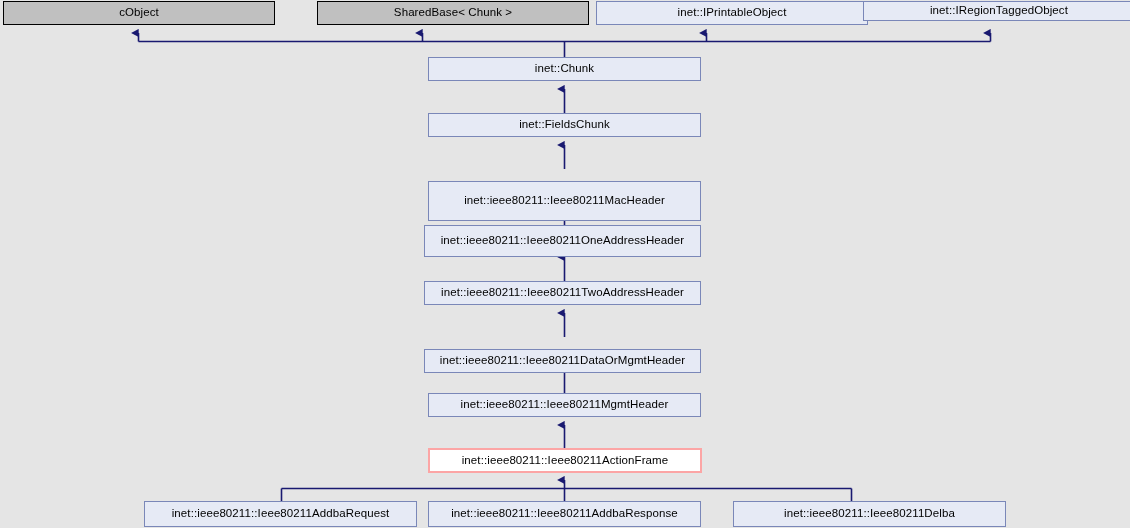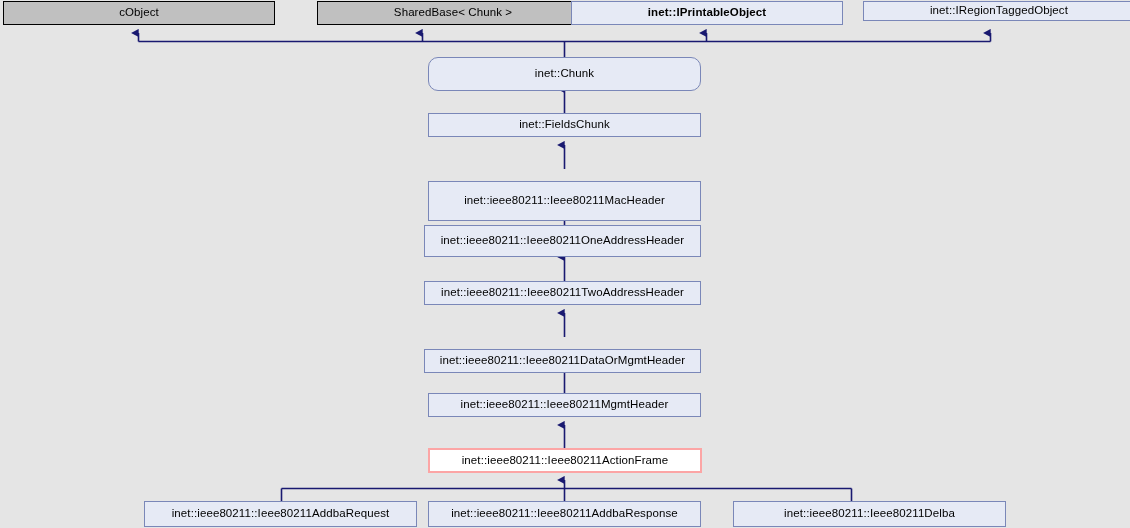--- a/index.html
+++ b/index.html
@@ -93,24 +93,24 @@
       <path d="M281.5,488.5 L281.5,501"></path>
       <path d="M564.5,488.5 L564.5,501"></path>
       <path d="M851.5,488.5 L851.5,501"></path>
 
       <path d="M564.5,488.5 L564.5,480" marker-end="url(#arrowup)"></path>
     </g>
   </svg>
 
   <div class="node grey" style="left:3px;top:1px;width:272px;height:24px;">cObject</div>
   <div class="node grey" style="left:287px;top:1px;width:272px;height:24px;margin-left:30px;">SharedBase&lt; Chunk &gt;</div>
-  <div class="node blue" style="left:571px;top:1px;width:272px;height:24px;font-weight:bold;">inet::IPrintableObject</div>
+  <div class="node blue" style="left:596px;top:1px;width:272px;height:24px;">inet::IPrintableObject</div>
   <div class="node blue" style="left:863px;top:1px;width:272px;height:20px;">inet::IRegionTaggedObject</div>
 
-  <div class="node blue" style="left:428px;top:57px;width:273px;height:34px;border-radius:10px;">inet::Chunk</div>
+  <div class="node blue" style="left:428px;top:57px;width:273px;height:24px;">inet::Chunk</div>
   <div class="node blue" style="left:428px;top:113px;width:273px;height:24px;">inet::FieldsChunk</div>
   <div class="node blue" style="left:428px;top:169px;width:273px;height:40px;margin-top:12px;">inet::ieee80211::Ieee80211MacHeader</div>
   <div class="node blue" style="left:424px;top:225px;width:277px;height:32px;">inet::ieee80211::Ieee80211OneAddressHeader</div>
   <div class="node blue" style="left:424px;top:281px;width:277px;height:24px;">inet::ieee80211::Ieee80211TwoAddressHeader</div>
   <div class="node blue" style="left:424px;top:337px;width:277px;height:24px;margin-top:12px;">inet::ieee80211::Ieee80211DataOrMgmtHeader</div>
   <div class="node blue" style="left:428px;top:393px;width:273px;height:24px;">inet::ieee80211::Ieee80211MgmtHeader</div>
 
   <div class="node focus" style="left:428px;top:448px;width:274px;height:25px;">inet::ieee80211::Ieee80211ActionFrame</div>
 
   <div class="node blue" style="left:144px;top:501px;width:273px;height:26px;">inet::ieee80211::Ieee80211AddbaRequest</div>

